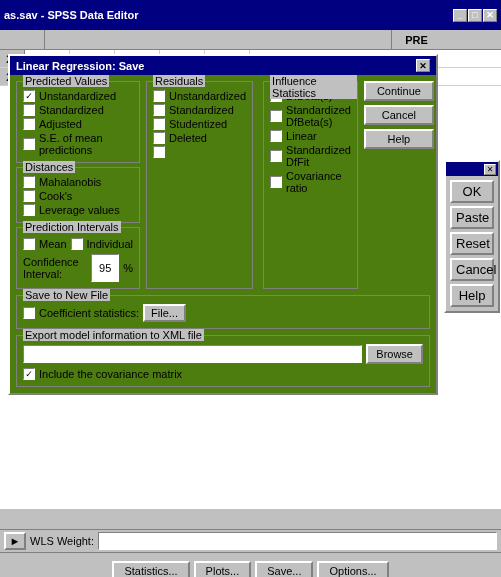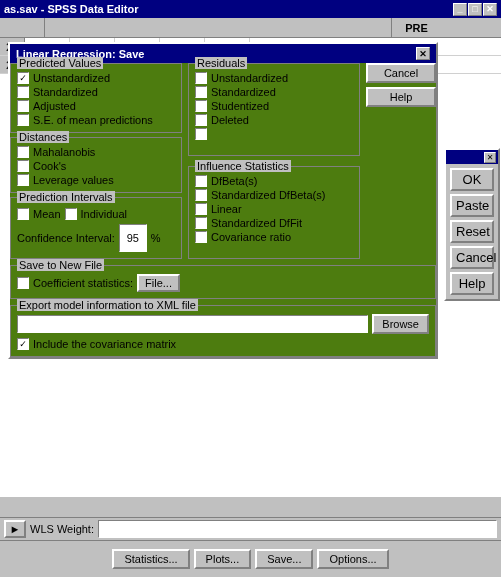--- a/index.html
+++ b/index.html
@@ -14,21 +14,21 @@
 
     
     .title-bar {
       background: #000080;
       color: white;
       font-size: 11px;
       font-weight: bold;
       padding: 2px 4px;
       display: flex;
       align-items: center;
-      height: 18px;
+      height: 30px;
     }
     .title-bar-text { flex: 1; }
     .title-bar-buttons { display: flex; gap: 1px; }
     .title-btn {
       width: 14px; height: 13px;
       background: #c0c0c0;
       border: 1px solid;
       border-color: #ffffff #808080 #808080 #ffffff;
       font-size: 9px;
       display: flex; align-items: center; justify-content: center;
@@ -68,20 +68,21 @@
       width: 14px; height: 13px;
       background: #c0c0c0;
       color: black;
       border: 1px solid;
       border-color: #ffffff #808080 #808080 #ffffff;
       font-size: 9px;
       display: flex; align-items: center; justify-content: center;
       cursor: pointer;
     }
     .dialog-content {
+      padding: 6px;
       display: flex;
       flex-direction: column;
       gap: 4px;
     }
     .dialog-row {
       display: flex;
       gap: 6px;
     }
 
     
@@ -466,21 +467,21 @@
               <div class="confidence-row">
                 <span>Confidence Interval:</span>
                 <input class="small-input" type="text" value="95" style="">
                 <span>%</span>
               </div>
             </div>
           </div>
 
         </div>
 
-        <div style="display:flex; flex-direction:column; gap:10px; flex:1;">
+        <div style="display:flex; gap:10px; flex:1;">
 
           <div class="group-box">
             <span class="group-box-title">Residuals</span>
             <div class="group-content">
               <div class="checkbox-row">
                 <div class="win-checkbox"></div>
                 <span>Unstandardized</span>
               </div>
               <div class="checkbox-row">
                 <div class="win-checkbox"></div>
@@ -522,20 +523,21 @@
               <div class="checkbox-row">
                 <div class="win-checkbox"></div>
                 <span>Covariance ratio</span>
               </div>
             </div>
           </div>
 
         </div>
 
         <div class="right-buttons">
+          <div class="win-button">Continue</div>
           <div class="win-button">Cancel</div>
           <div class="win-button">Help</div>
         </div>
 
       </div>
 
       <div class="group-box" style="margin-top:2px;">
         <span class="group-box-title">Save to New File</span>
         <div class="coeff-row" style="margin-top:4px;">
           <div class="win-checkbox"></div>

